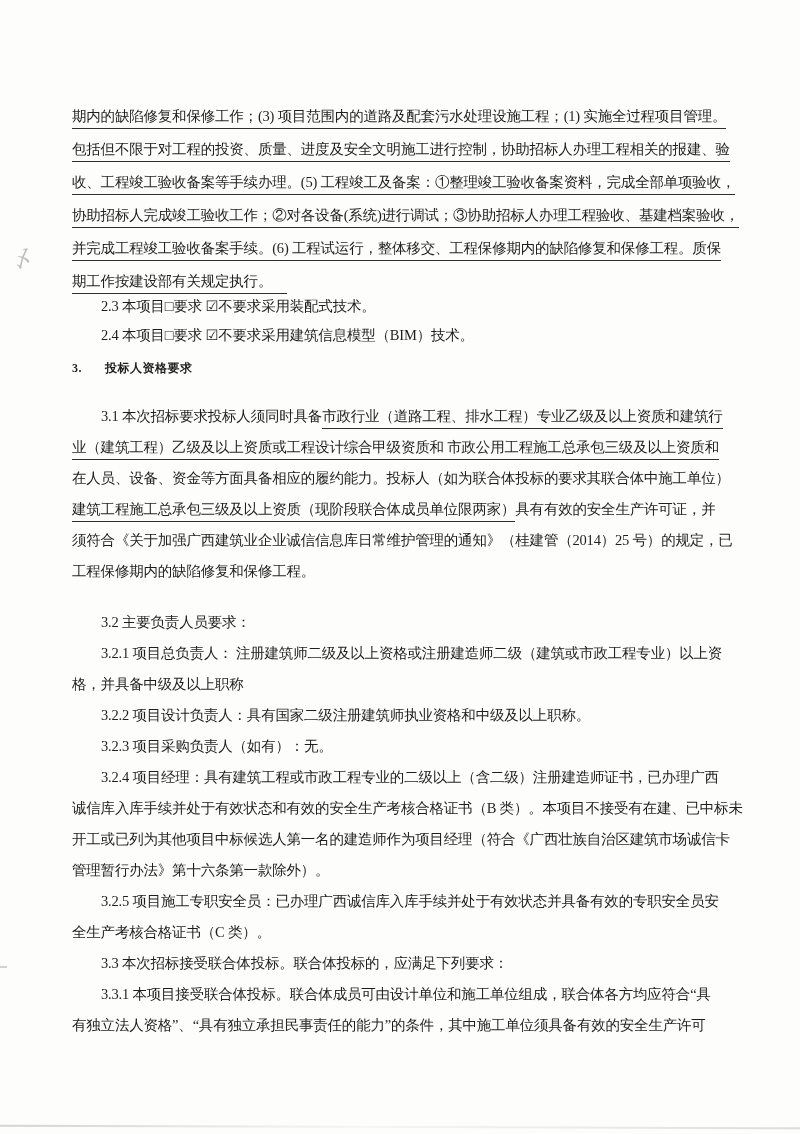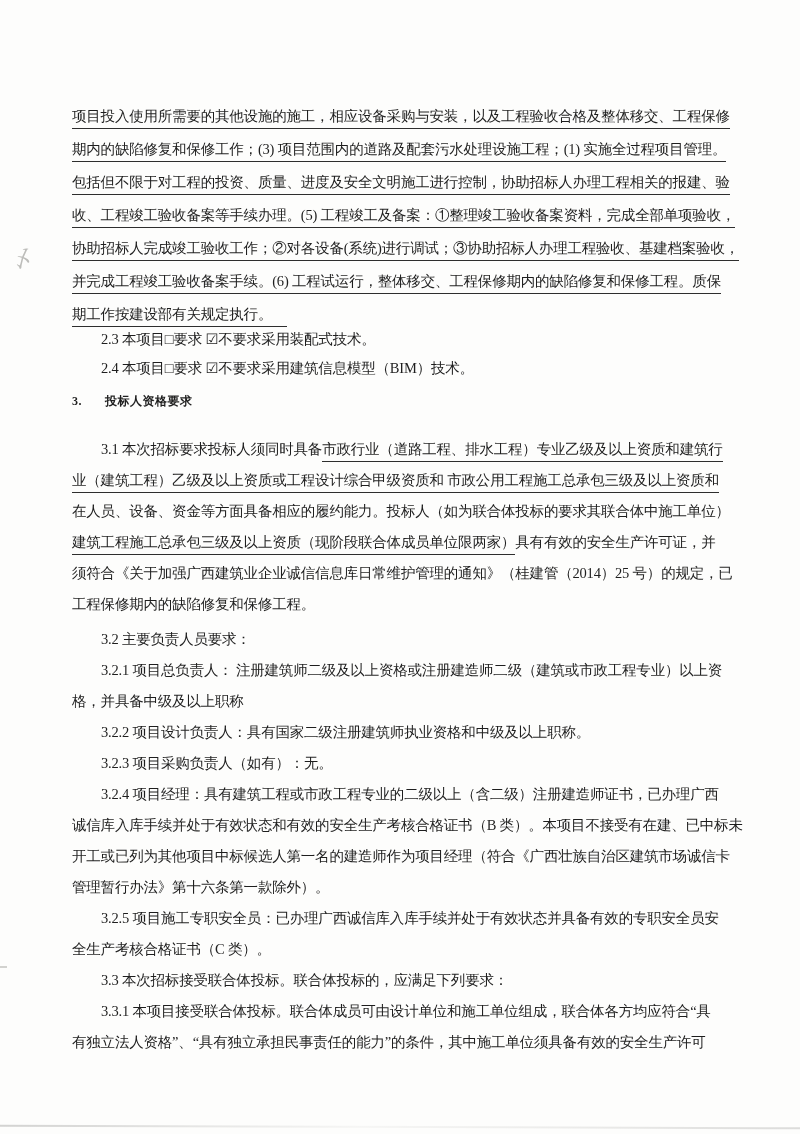--- a/index.html
+++ b/index.html
@@ -39,21 +39,21 @@
   [data-name="scope-of-work-paragraph"]{line-height:33px;}
   [data-name="project-technology-requirements"]{line-height:29px;margin-top:-6px;}
   [data-name="bidder-qualification-heading"]{
     line-height:36px;
     font-weight:bold;font-size:12px;letter-spacing:0.5px;
   }
   [data-name="bidder-qualification-heading"] .hnum{
     display:inline-block;width:33px;font-weight:bold;
   }
   [data-name="clause-3-1"]{margin-top:15px;}
-  [data-name="clause-3-2"]{margin-top:4px;}
+  [data-name="clause-3-2"]{margin-top:20px;}
   
   .margin-mark{
     position:absolute;left:14px;top:246px;
     font-size:19px;color:#bdbdba;
     transform:rotate(-18deg);
     font-family:"DejaVu Sans",sans-serif;
   }
   .edge-dash{
     position:absolute;left:0;top:966px;width:7px;height:2px;
     background:#d2d2cf;
@@ -70,21 +70,20 @@
 </head>
 <body>
 
 <div class="page" data-name="scanned-document-page">
   <div class="margin-mark" data-name="handwritten-margin-mark">〆</div>
   <div class="edge-dash" data-name="scan-edge-artifact"></div>
   <div class="bottom-scan-line" data-name="scan-bottom-edge-line"></div>
 
   <div class="text-column" id="doc" data-name="document-text-column">
       <div class="block" data-name="scope-of-work-paragraph">
-        <div class="line" data-name="text-line"><span class="u" data-name="text-segment">项目投入使用所需要的其他设施的施工，相应设备采购与安装，以及工程验收合格及整体移交、工程保修</span></div>
         <div class="line" data-name="text-line"><span class="u" data-name="text-segment">期内的缺陷修复和保修工作；(3) 项目范围内的道路及配套污水处理设施工程；(1) 实施全过程项目管理。</span></div>
         <div class="line" data-name="text-line"><span class="u" data-name="text-segment">包括但不限于对工程的投资、质量、进度及安全文明施工进行控制，协助招标人办理工程相关的报建、验</span></div>
         <div class="line" data-name="text-line"><span class="u" data-name="text-segment">收、工程竣工验收备案等手续办理。(5) 工程竣工及备案：①整理竣工验收备案资料，完成全部单项验收，</span></div>
         <div class="line" data-name="text-line"><span class="u" data-name="text-segment">协助招标人完成竣工验收工作；②对各设备(系统)进行调试；③协助招标人办理工程验收、基建档案验收，</span></div>
         <div class="line" data-name="text-line"><span class="u" data-name="text-segment">并完成工程竣工验收备案手续。(6) 工程试运行，整体移交、工程保修期内的缺陷修复和保修工程。质保</span></div>
         <div class="line" data-name="text-line"><span class="u" data-name="text-segment">期工作按建设部有关规定执行。</span><span class="u" data-name="text-segment">　</span></div>
       </div>
       <div class="block" data-name="project-technology-requirements">
         <div class="line indent" data-name="text-line"><span data-name="text-segment">2.3 本项目</span><span data-name="checkbox-unchecked-icon">□</span><span data-name="text-segment">要求  </span><span data-name="checkbox-checked-icon">☑</span><span data-name="text-segment">不要求采用装配式技术。</span></div>
         <div class="line indent" data-name="text-line"><span data-name="text-segment">2.4 本项目</span><span data-name="checkbox-unchecked-icon">□</span><span data-name="text-segment">要求  </span><span data-name="checkbox-checked-icon">☑</span><span data-name="text-segment">不要求采用建筑信息模型（BIM）技术。</span></div>

